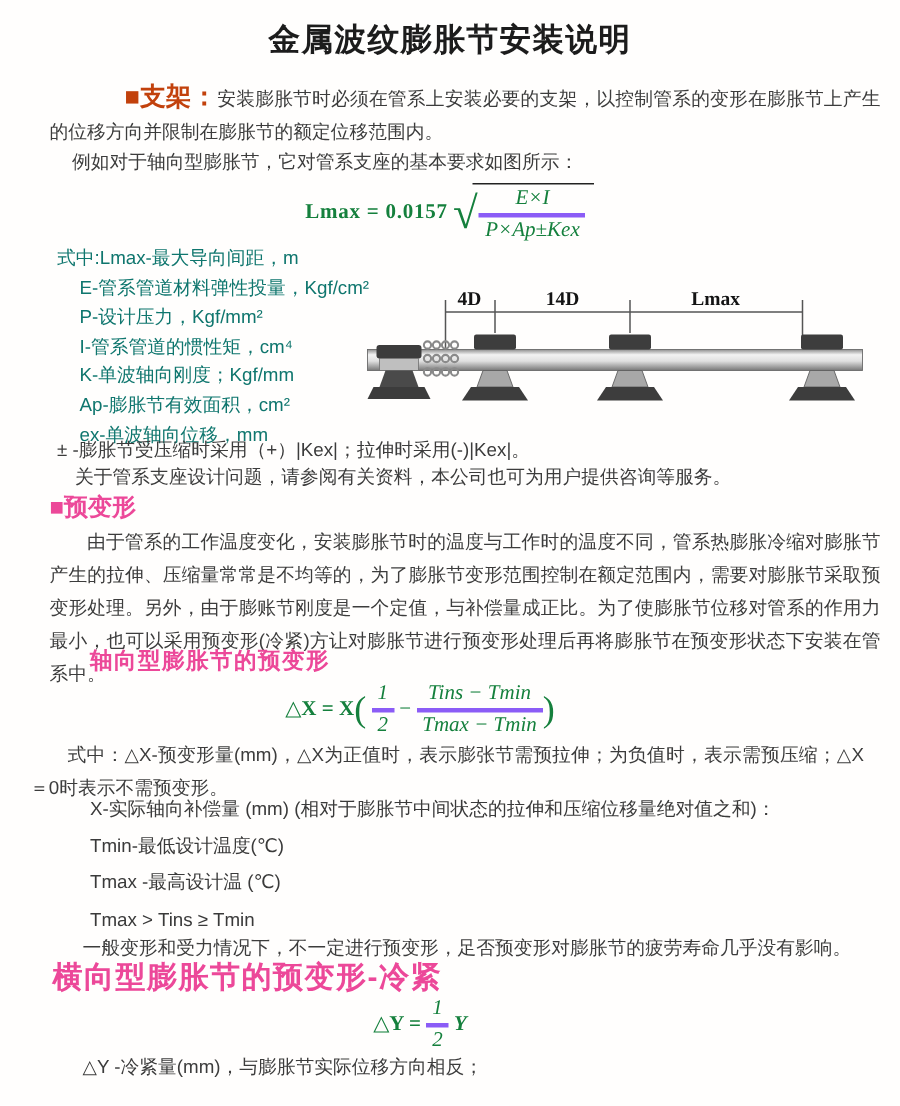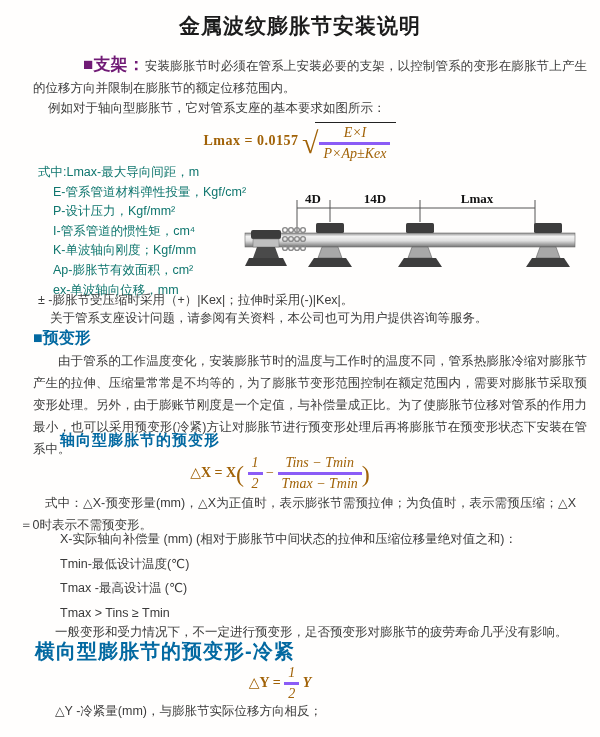--- a/index.html
+++ b/index.html
@@ -8,27 +8,27 @@
     font-family:"Liberation Sans","DejaVu Sans",sans-serif;color:#3a3a3a;
     overflow:hidden;
   }
   .abs{position:absolute;}
   #doc-title{
     top:12px;left:0;width:600px;text-align:center;
     font-size:21px;font-weight:bold;color:#1c1c1c;letter-spacing:1px;
   }
   .para{font-size:12.5px;line-height:22px;text-align:justify;color:#3c3c3c;}
   .indent{text-indent:2em;}
-  .blue{color:#0369a1;}
-  .sec-head-inline{font-size:17px;font-weight:bold;color:#701a75;}
+  .blue{color:#ec4899;}
+  .sec-head-inline{font-size:17px;font-weight:bold;color:#c2410c;}
   .sq{display:inline-block;font-style:normal;}
   #support-para{top:54px;left:33px;width:554px;}
   #example-line{top:97px;left:33px;width:554px;text-indent:1.2em;}
   
-  .formula{font-family:"Liberation Serif","DejaVu Serif",serif;color:#a16207;}
+  .formula{font-family:"Liberation Serif","DejaVu Serif",serif;color:#15803d;}
   #lmax-formula{top:122px;left:0;width:600px;text-align:center;font-size:14px;}
   #lmax-formula .lead{font-weight:bold;letter-spacing:0.5px;}
   .sqrt{display:inline-flex;align-items:center;vertical-align:middle;}
   .sqrt-sign{font-size:30px;line-height:0.9;font-weight:400;margin-right:-3px;}
   .sqrt-body{border-top:1.4px solid #222;padding:2px 6px 0 4px;}
   .frac{display:inline-block;text-align:center;vertical-align:middle;font-style:italic;line-height:1.15;}
   .fnum{display:block;padding:0 4px 1px;}
   .fden{display:block;border-top:3px solid #8b5cf6;padding:1px 4px 0;}
   .bigparen{font-size:24px;vertical-align:middle;font-weight:400;line-height:1;}
   

